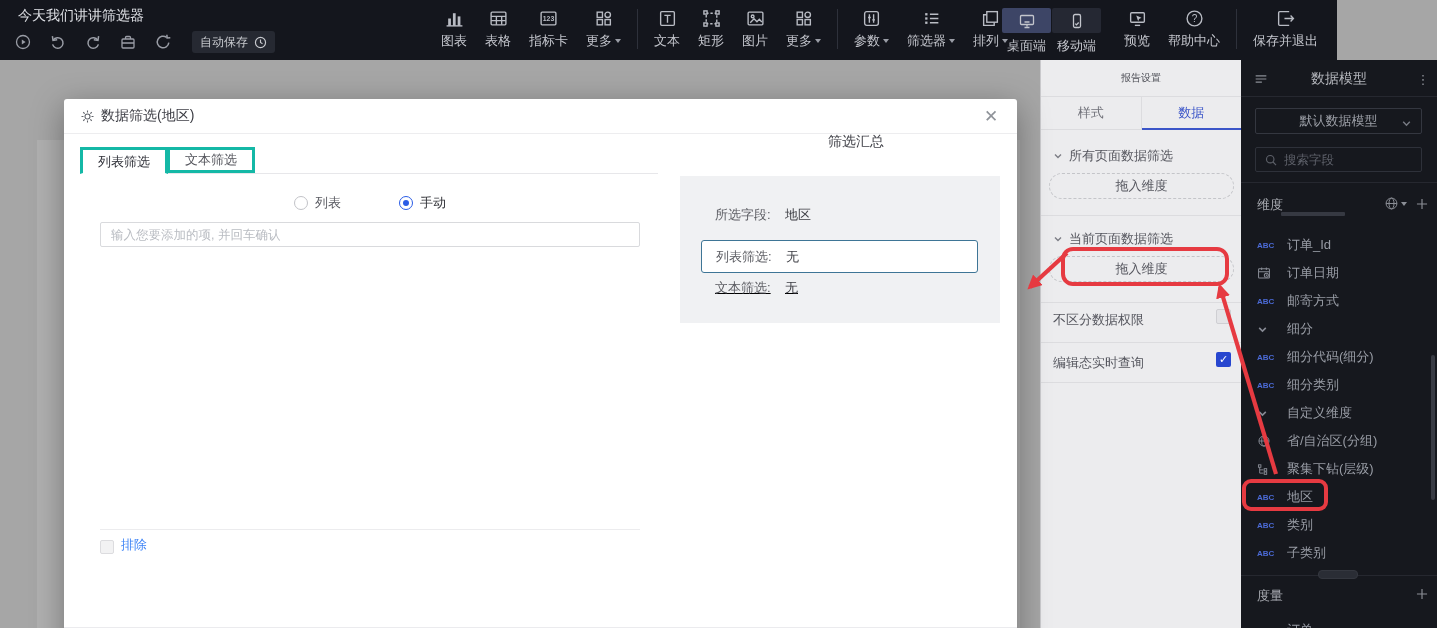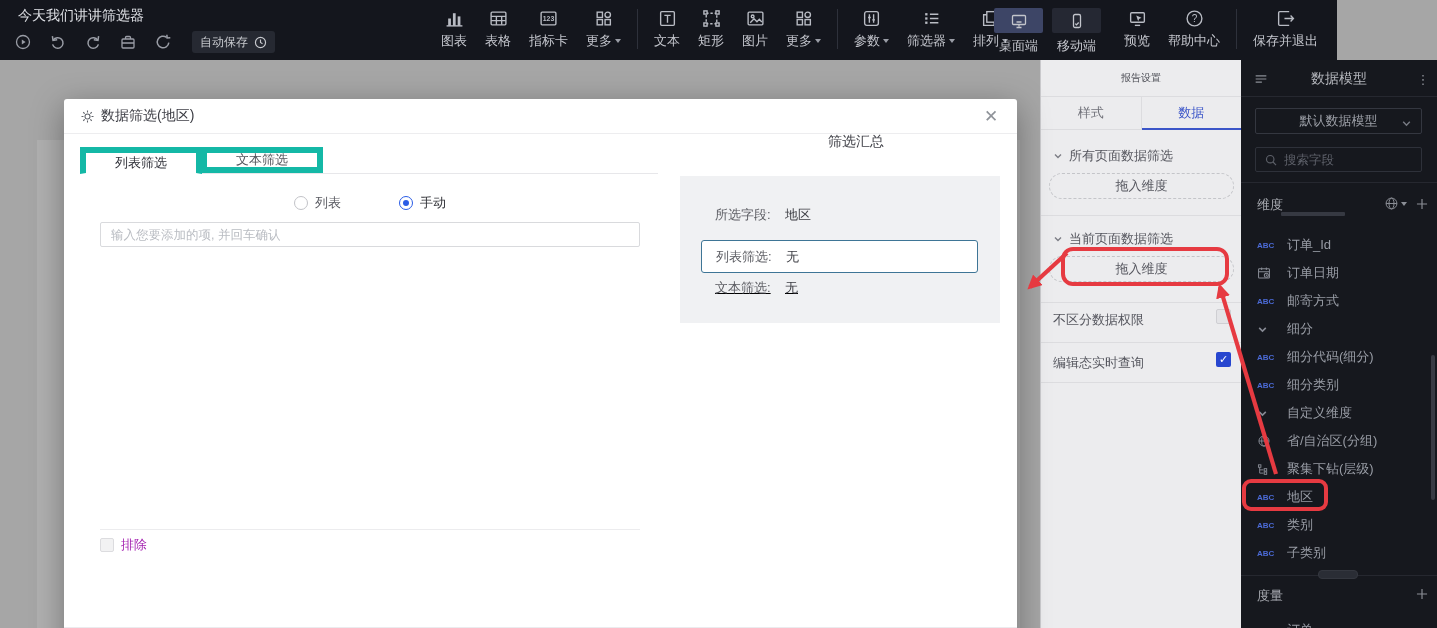--- a/index.html
+++ b/index.html
@@ -28,34 +28,34 @@
 
   
   .canvas{position:absolute;left:0;top:60px;width:1040px;height:568px;background:#a6a6a6;}
   .page-ghost{position:absolute;left:37px;top:80px;width:983px;height:488px;background:#b0b0b0;}
 
   
   .modal{position:absolute;left:64px;top:99px;width:953px;height:575px;background:#fff;border-radius:3px;box-shadow:0 8px 32px rgba(0,0,0,.35);z-index:5;}
   .m-header{position:absolute;left:0;top:0;right:0;height:35px;border-bottom:1px solid #ededef;display:flex;align-items:center;gap:6px;padding:0 16px;font-size:14px;color:#3c3d44;}
   .m-close{position:absolute;right:16px;top:7px;width:20px;height:20px;display:flex;align-items:center;justify-content:center;font-size:17px;color:#8f9399;cursor:pointer;}
   .mtabs{position:absolute;left:16px;top:48px;display:flex;z-index:2;}
-  .mtab{height:26px;padding:0 29px;border:6px solid #14b8a6;background:#fff;font-size:13px;color:#54555c;display:flex;align-items:center;cursor:pointer;}
+  .mtab{height:26px;padding:0 15px;border:3px solid #14b8a6;background:#fff;font-size:13px;color:#54555c;display:flex;align-items:center;cursor:pointer;}
   .mtab.active{height:27px;border-bottom:1px solid #fff;margin-bottom:-1px;color:#2f3038;}
   .mtab+.mtab{margin-left:-1px;}
   .tabline{position:absolute;left:16px;top:74px;width:578px;height:1px;background:#e7e7ea;}
   .radio-row{position:absolute;left:36px;top:95px;width:540px;display:flex;justify-content:center;gap:58px;align-items:center;}
   .radio-opt{display:flex;align-items:center;gap:7px;cursor:pointer;color:#5a5b62;}
   .radio-opt.sel{color:#33343a;}
   .radio{width:14px;height:14px;border:1px solid #c2c3c8;border-radius:50%;background:#fff;position:relative;}
   .radio-opt.sel .radio{border-color:#2a5ce6;}
   .radio-opt.sel .radio::after{content:"";position:absolute;left:3px;top:3px;width:6px;height:6px;border-radius:50%;background:#2a5ce6;}
   .m-input{position:absolute;left:36px;top:123px;width:540px;height:25px;border:1px solid #d9dadd;border-radius:2px;padding:0 10px;font-size:12.5px;color:#3a3b41;font-family:inherit;outline:none;}
   .m-input::placeholder{color:#b9bcc2;}
   .m-divider{position:absolute;left:36px;top:430px;width:540px;height:1px;background:#ececee;}
-  .exclude-row{position:absolute;left:36px;top:437px;display:flex;align-items:center;gap:7px;color:#a21caf;cursor:pointer;}
+  .exclude-row{position:absolute;left:36px;top:437px;display:flex;align-items:flex-end;gap:7px;color:#3b82f6;cursor:pointer;}
   .cb{width:14px;height:14px;border:1px solid #dcdcdf;background:#f2f2f3;border-radius:2px;}
   .m-footer{position:absolute;left:0;right:0;bottom:0;height:47px;background:#f7f8fa;border-top:1px solid #ebebee;border-radius:0 0 3px 3px;}
   .btn{position:absolute;top:13px;width:80px;height:25px;border-radius:11px;display:flex;align-items:center;justify-content:center;font-size:13px;cursor:pointer;}
   .btn-ok{left:444px;background:#2a5ce6;color:#fff;}
   .btn-cancel{left:554px;background:#fff;border:1px solid #d9dadd;color:#5f6066;}
   .sum-title{position:absolute;left:632px;top:34px;width:320px;text-align:center;font-size:14px;color:#3c3d44;}
   .sum-panel{position:absolute;left:616px;top:77px;width:320px;height:147px;background:#f0f1f3;}
   .sum-row{position:absolute;left:0;width:100%;display:flex;font-size:13px;}
   .sum-label{width:70px;margin-left:35px;color:#5c5d63;}
   .sum-value{color:#3a3b41;}
@@ -303,21 +303,21 @@
         <span class="dev-btn sel">
           <span style="display:flex;">
             <svg width="18" height="18" viewBox="0 0 18 18" fill="none" stroke="currentColor" stroke-width="1.3">
                 <rect x="2.5" y="3.5" width="13" height="9" rx="1"></rect>
                 <path d="M6.5 10h5M9 12.5v2M6.5 15.5h5"></path>
               </svg>
           </span>
         </span>
         <span class="dev-lbl">桌面端</span>
       </div>
-      <div class="dev-col" style="margin-left:9px;">
+      <div class="dev-col" style="margin-left:1px;">
         <span class="dev-btn unsel">
           <span style="display:flex;">
             <svg width="18" height="18" viewBox="0 0 18 18" fill="none" stroke="currentColor" stroke-width="1.3">
                 <rect x="5.5" y="2.5" width="7" height="13" rx="1.5"></rect>
                 <path d="M7.3 11.6l1.2 1.3 2.2-2.4"></path>
               </svg>
           </span>
         </span>
         <span class="dev-lbl">移动端</span>
       </div>

